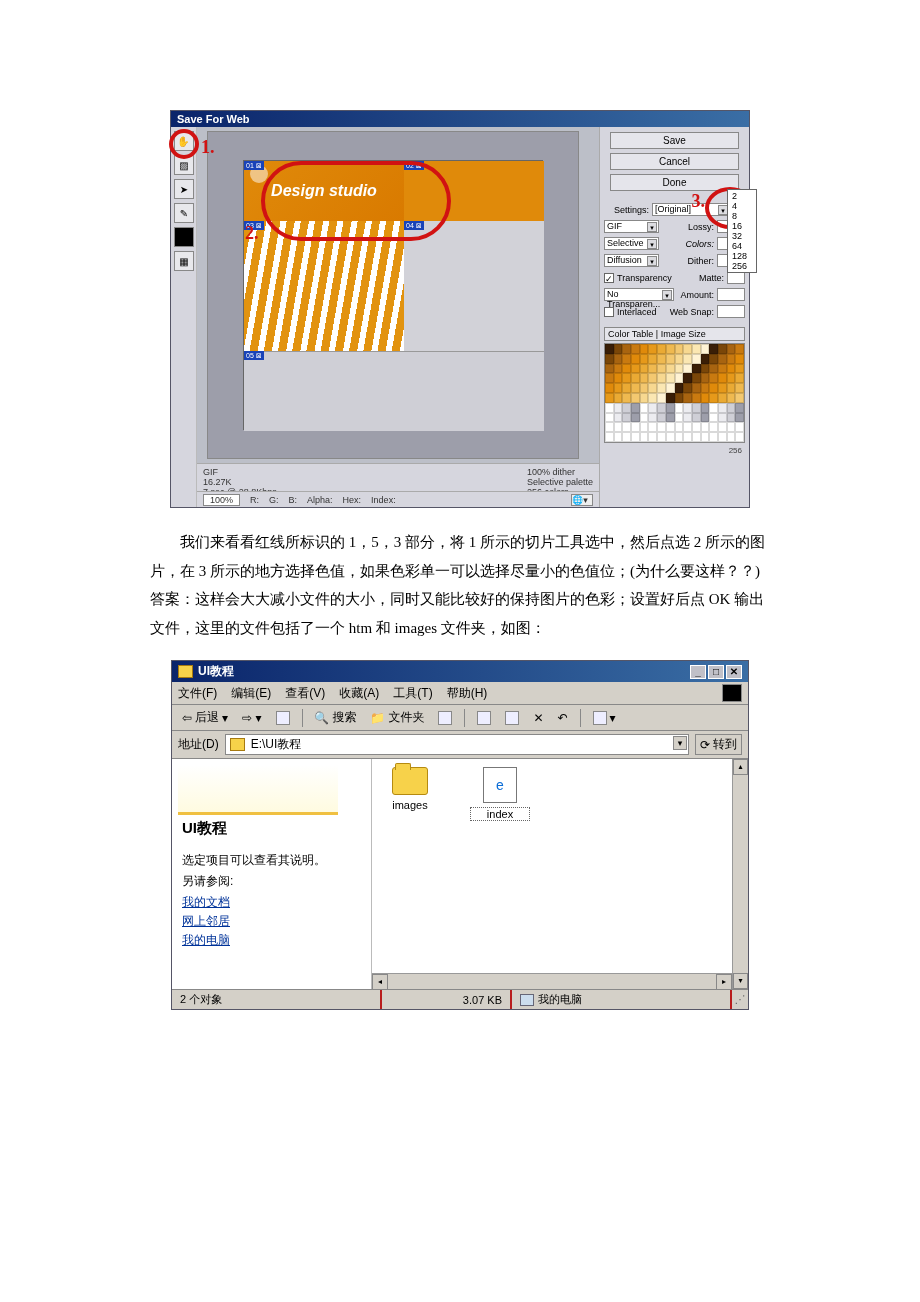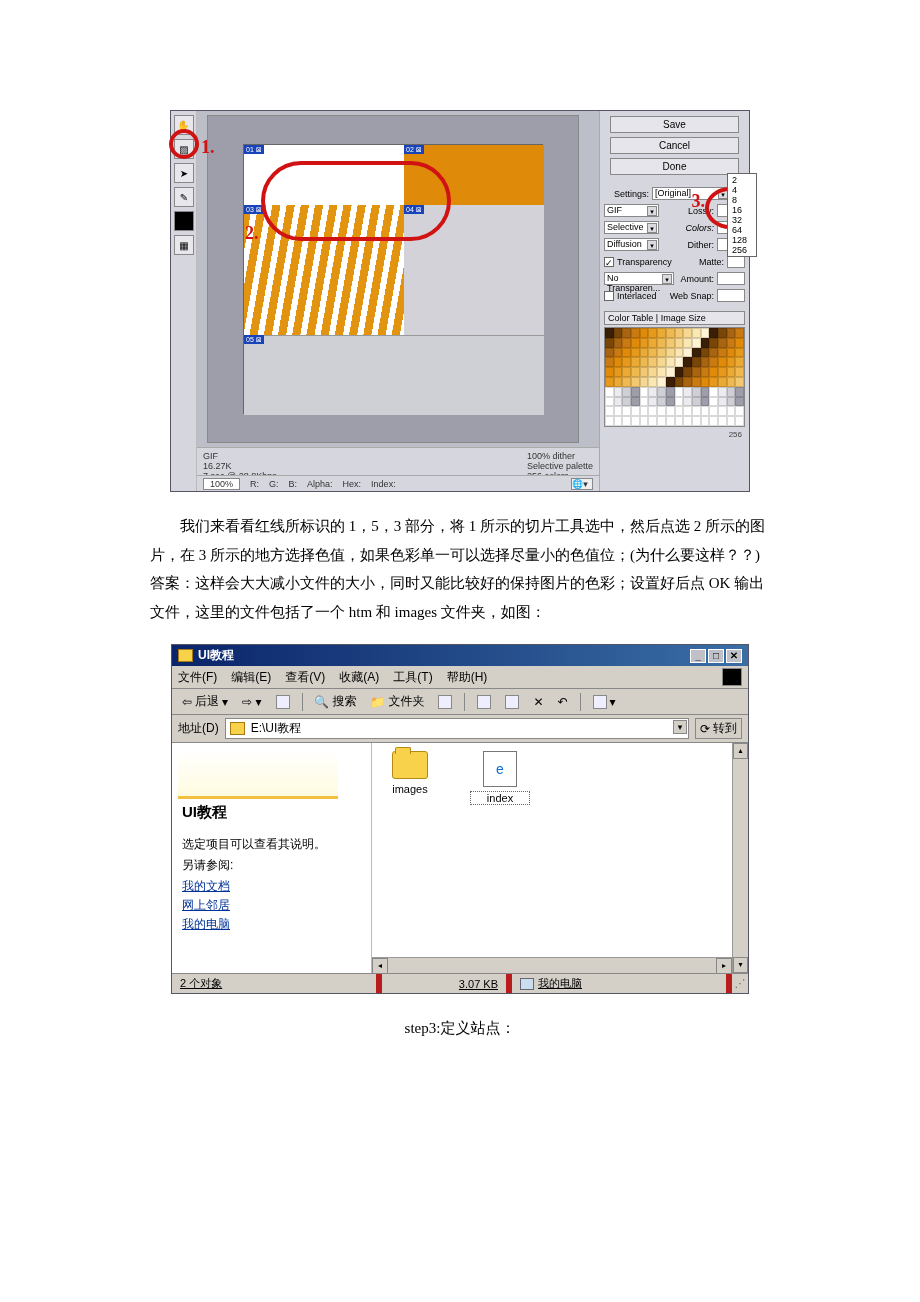--- a/index.html
+++ b/index.html
@@ -241,43 +241,48 @@
   .folder-ic{width:36px;height:28px;background:#f7d24a;border:1px solid #b58a10;border-radius:3px;margin:0 auto 4px;position:relative;}
   .folder-ic::before{content:"";position:absolute;left:2px;top:-5px;width:14px;height:6px;background:#f7d24a;border:1px solid #b58a10;border-bottom:none;border-radius:2px 2px 0 0;}
   .html-ic{width:34px;height:36px;border:1px solid #777;background:#fff;margin:0 auto 4px;display:flex;align-items:center;justify-content:center;font-size:14px;color:#0a6cd6;}
   .exp-scroll-v{width:16px;background:#d4d0c8;border-left:1px solid #999;position:relative;}
   .scroll-btn{height:16px;background:#d4d0c8;border:1px solid #888;font-size:8px;text-align:center;line-height:14px;}
   .exp-scroll-h{height:16px;background:#d4d0c8;border-top:1px solid #999;}
   .exp-status{
     border-top:1px solid #888;background:#d4d0c8;font-size:11px;
     display:flex;align-items:center;height:20px;
   }
-  .exp-status .cell{border-right:6px solid #b91c1c;padding:8px 8px;height:100%;display:flex;align-items:center;gap:4px;text-decoration:underline;}
+  .exp-status .cell{border-right:2px solid #b91c1c;padding:8px 8px;height:100%;display:flex;align-items:center;gap:4px;}
 
 </style>
 </head>
 <body>
 
 <div class="page">
 
   <div class="sfw figure">
+    <div class="sfw-title">Save For Web</div>
     <div class="sfw-body">
 
       <div class="sfw-tools">
         <div class="tool">✋</div>
         <div class="tool">▨</div>
         <div class="tool">➤</div>
         <div class="tool">✎</div>
         <div class="tool" style="background:#000;"></div>
         <div class="tool">▦</div>
       </div>
 
       <div class="sfw-center">
         <div class="sfw-canvas-wrap">
           <div class="sfw-canvas">
+            <div class="slice-a">
+              <span class="bubble"></span>
+              <span>Design studio</span>
+            </div>
             <div class="slice-b"></div>
             <div class="slice-c"></div>
             <div class="slice-d"></div>
             <div class="slice-e"></div>
             <span class="slice-label" style="left:0;top:0;">01 ⊠</span>
             <span class="slice-label" style="left:160px;top:0;">02 ⊠</span>
             <span class="slice-label" style="left:0;top:60px;">03 ⊠</span>
             <span class="slice-label" style="left:160px;top:60px;">04 ⊠</span>
             <span class="slice-label" style="left:0;top:190px;">05 ⊠</span>
           </div>
@@ -630,15 +635,14 @@
       <div class="cell" style="flex:0 0 210px;">2 个对象</div>
       <div class="cell" style="flex:0 0 130px;justify-content:flex-end;">3.07 KB</div>
       <div class="cell" style="flex:1;">
         <span style="width:14px;height:12px;border:1px solid #667;background:#cde;"></span>
         <span>我的电脑</span>
       </div>
       <div style="width:16px;text-align:center;color:#666;">⋰</div>
     </div>
   </div>
 
-  <p class="paragraph centered">step3:定义站点：</p>
 
 </div>
 
 </body></html>

